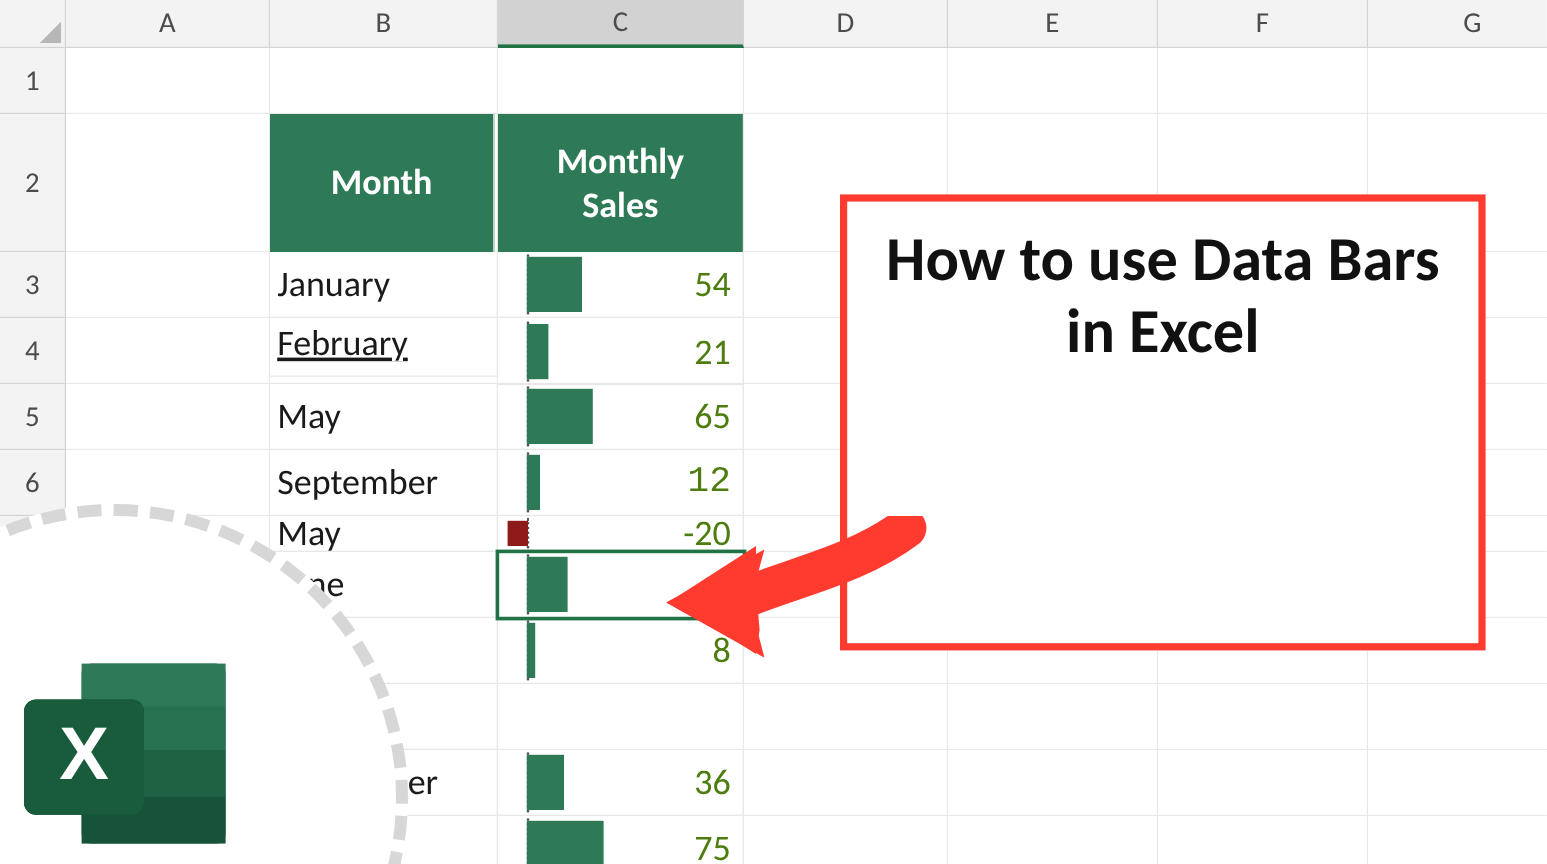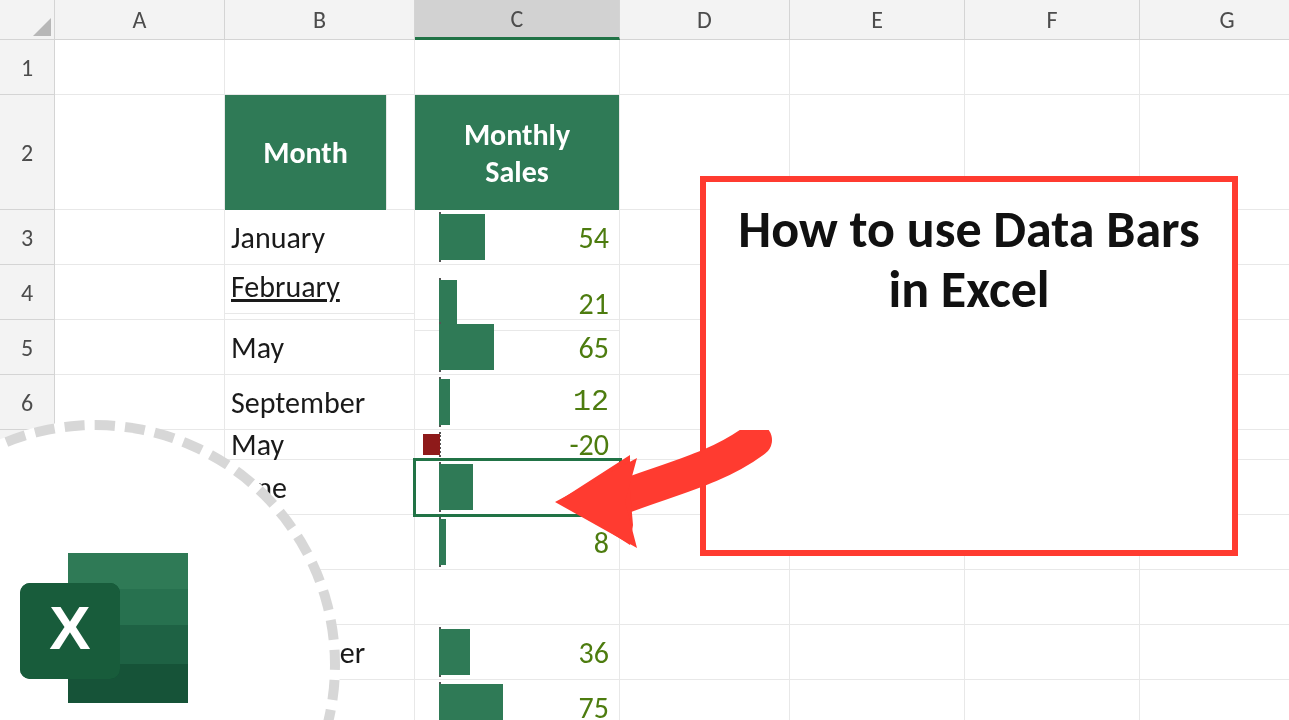--- a/index.html
+++ b/index.html
@@ -136,31 +136,31 @@
       <div class="cell" style="left: 790px; top: 625px; width: 175px; height: 55px;"></div>
       <div class="cell" style="left: 965px; top: 625px; width: 175px; height: 55px;"></div>
       <div class="cell" style="left: 1140px; top: 625px; width: 175px; height: 55px;"></div>
       <div class="cell" style="left: 55px; top: 680px; width: 170px; height: 55px;"></div>
       <div class="cell" style="left: 225px; top: 680px; width: 190px; height: 55px;"></div>
       <div class="cell" style="left: 415px; top: 680px; width: 205px; height: 55px;"></div>
       <div class="cell" style="left: 620px; top: 680px; width: 170px; height: 55px;"></div>
       <div class="cell" style="left: 790px; top: 680px; width: 175px; height: 55px;"></div>
       <div class="cell" style="left: 965px; top: 680px; width: 175px; height: 55px;"></div>
       <div class="cell" style="left: 1140px; top: 680px; width: 175px; height: 55px;"></div>
-      <div class="cell tblhdr" style="left: 225px; top: 95px; width: 162px; height: 115px;">Month</div>
+      <div class="cell tblhdr" style="left: 225px; top: 95px; width: 187px; height: 115px;">Month</div>
       <div class="cell tblhdr" style="left: 415px; top: 95px; width: 205px; height: 115px; white-space: pre-line;">Monthly
 Sales</div>
       <div class="cell monthcell" style="left: 225px; top: 210px; width: 190px; height: 55px;">January</div>
       <div class="salescell" style="left: 415px; top: 210px; width: 205px; height: 55px;">
         <div class="axis" style="left: 24.36px;"></div>
         <div class="bar pos" style="left: 24.36px; width: 45.675px;"></div>
         <div class="val">54</div>
       </div>
       <div class="cell monthcell" style="left: 225px; top: 259px; width: 190px; height: 55px; text-decoration: underline;">February</div>
-      <div class="salescell" style="left: 415px; top: 276px; width: 205px; height: 55px; text-align: center;">
+      <div class="salescell" style="left: 415px; top: 266px; width: 205px; height: 55px; text-align: center;">
         <div class="axis" style="left: 24.36px;"></div>
         <div class="bar pos" style="left: 24.36px; width: 17.7625px;"></div>
         <div class="val">21</div>
       </div>
       <div class="cell monthcell" style="left: 225px; top: 320px; width: 190px; height: 55px;">May</div>
       <div class="salescell" style="left: 415px; top: 320px; width: 205px; height: 55px;">
         <div class="axis" style="left: 24.36px;"></div>
         <div class="bar pos" style="left: 24.36px; width: 54.9792px;"></div>
         <div class="val">65</div>
       </div>
@@ -198,21 +198,21 @@
       <div class="salescell" style="left: 415px; top: 680px; width: 205px; height: 55px;">
         <div class="axis" style="left: 24.36px;"></div>
         <div class="bar pos" style="left: 24.36px; width: 63.4375px;"></div>
         <div class="val">75</div>
       </div>
       <div class="selbox" style="left: 413px; top: 458px; width: 209px; height: 59px;">
         <div class="selhandle"></div>
       </div>
     </div>
 
-  <div class="callout" style="left:700px;top:176px;width:538px;height:380px;">
+  <div class="callout" style="left:700px;top:162px;width:538px;height:380px;">
     <div class="callout-text">How to use Data Bars in Excel</div>
   </div>
 
   <svg class="arrow" style="left:555px;top:430px;width:220px;height:140px;" viewBox="0 0 220 140">
     <path d="M200 10 C 160 40, 110 50, 60 70" stroke="#ff3b30" stroke-width="34" fill="none" stroke-linecap="round"></path>
     <polygon points="5,70 75,25 75,60 78,95 75,115" fill="#ff3b30"></polygon>
     <polygon points="0,72 82,28 70,72 82,118" fill="#ff3b30"></polygon>
   </svg>
 
   <div class="badge-circle" style="left:-150px;top:420px;width:470px;height:470px;"></div>

